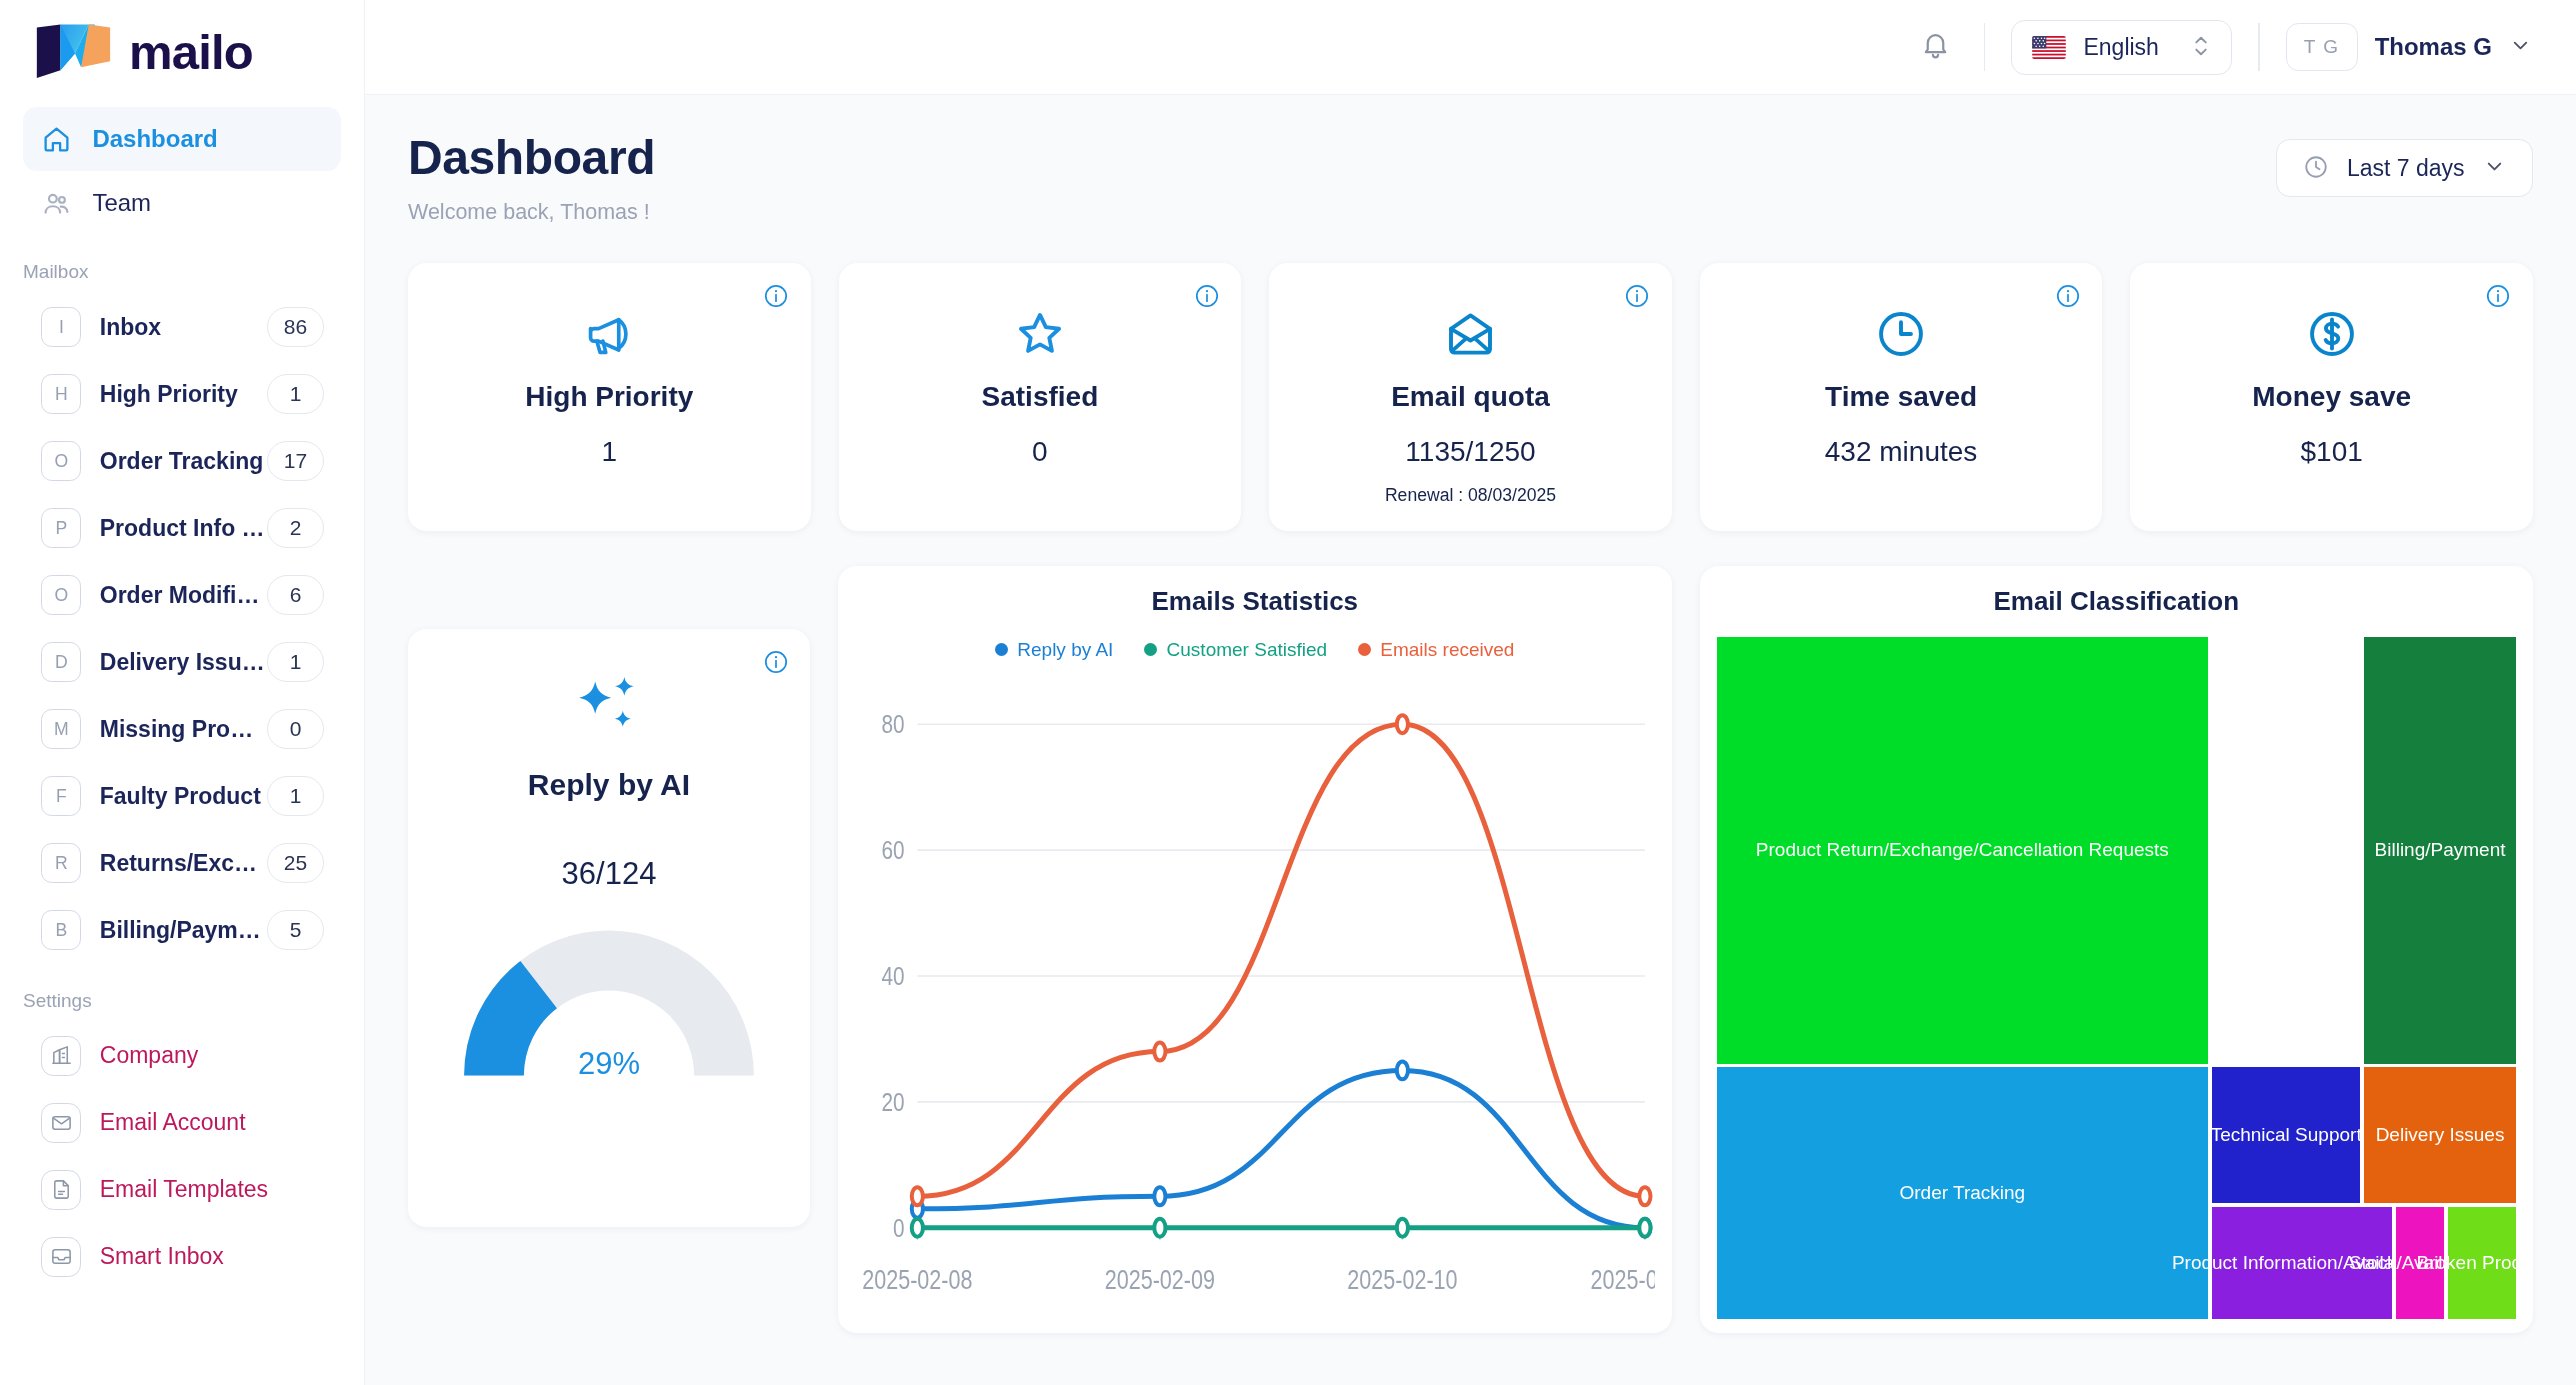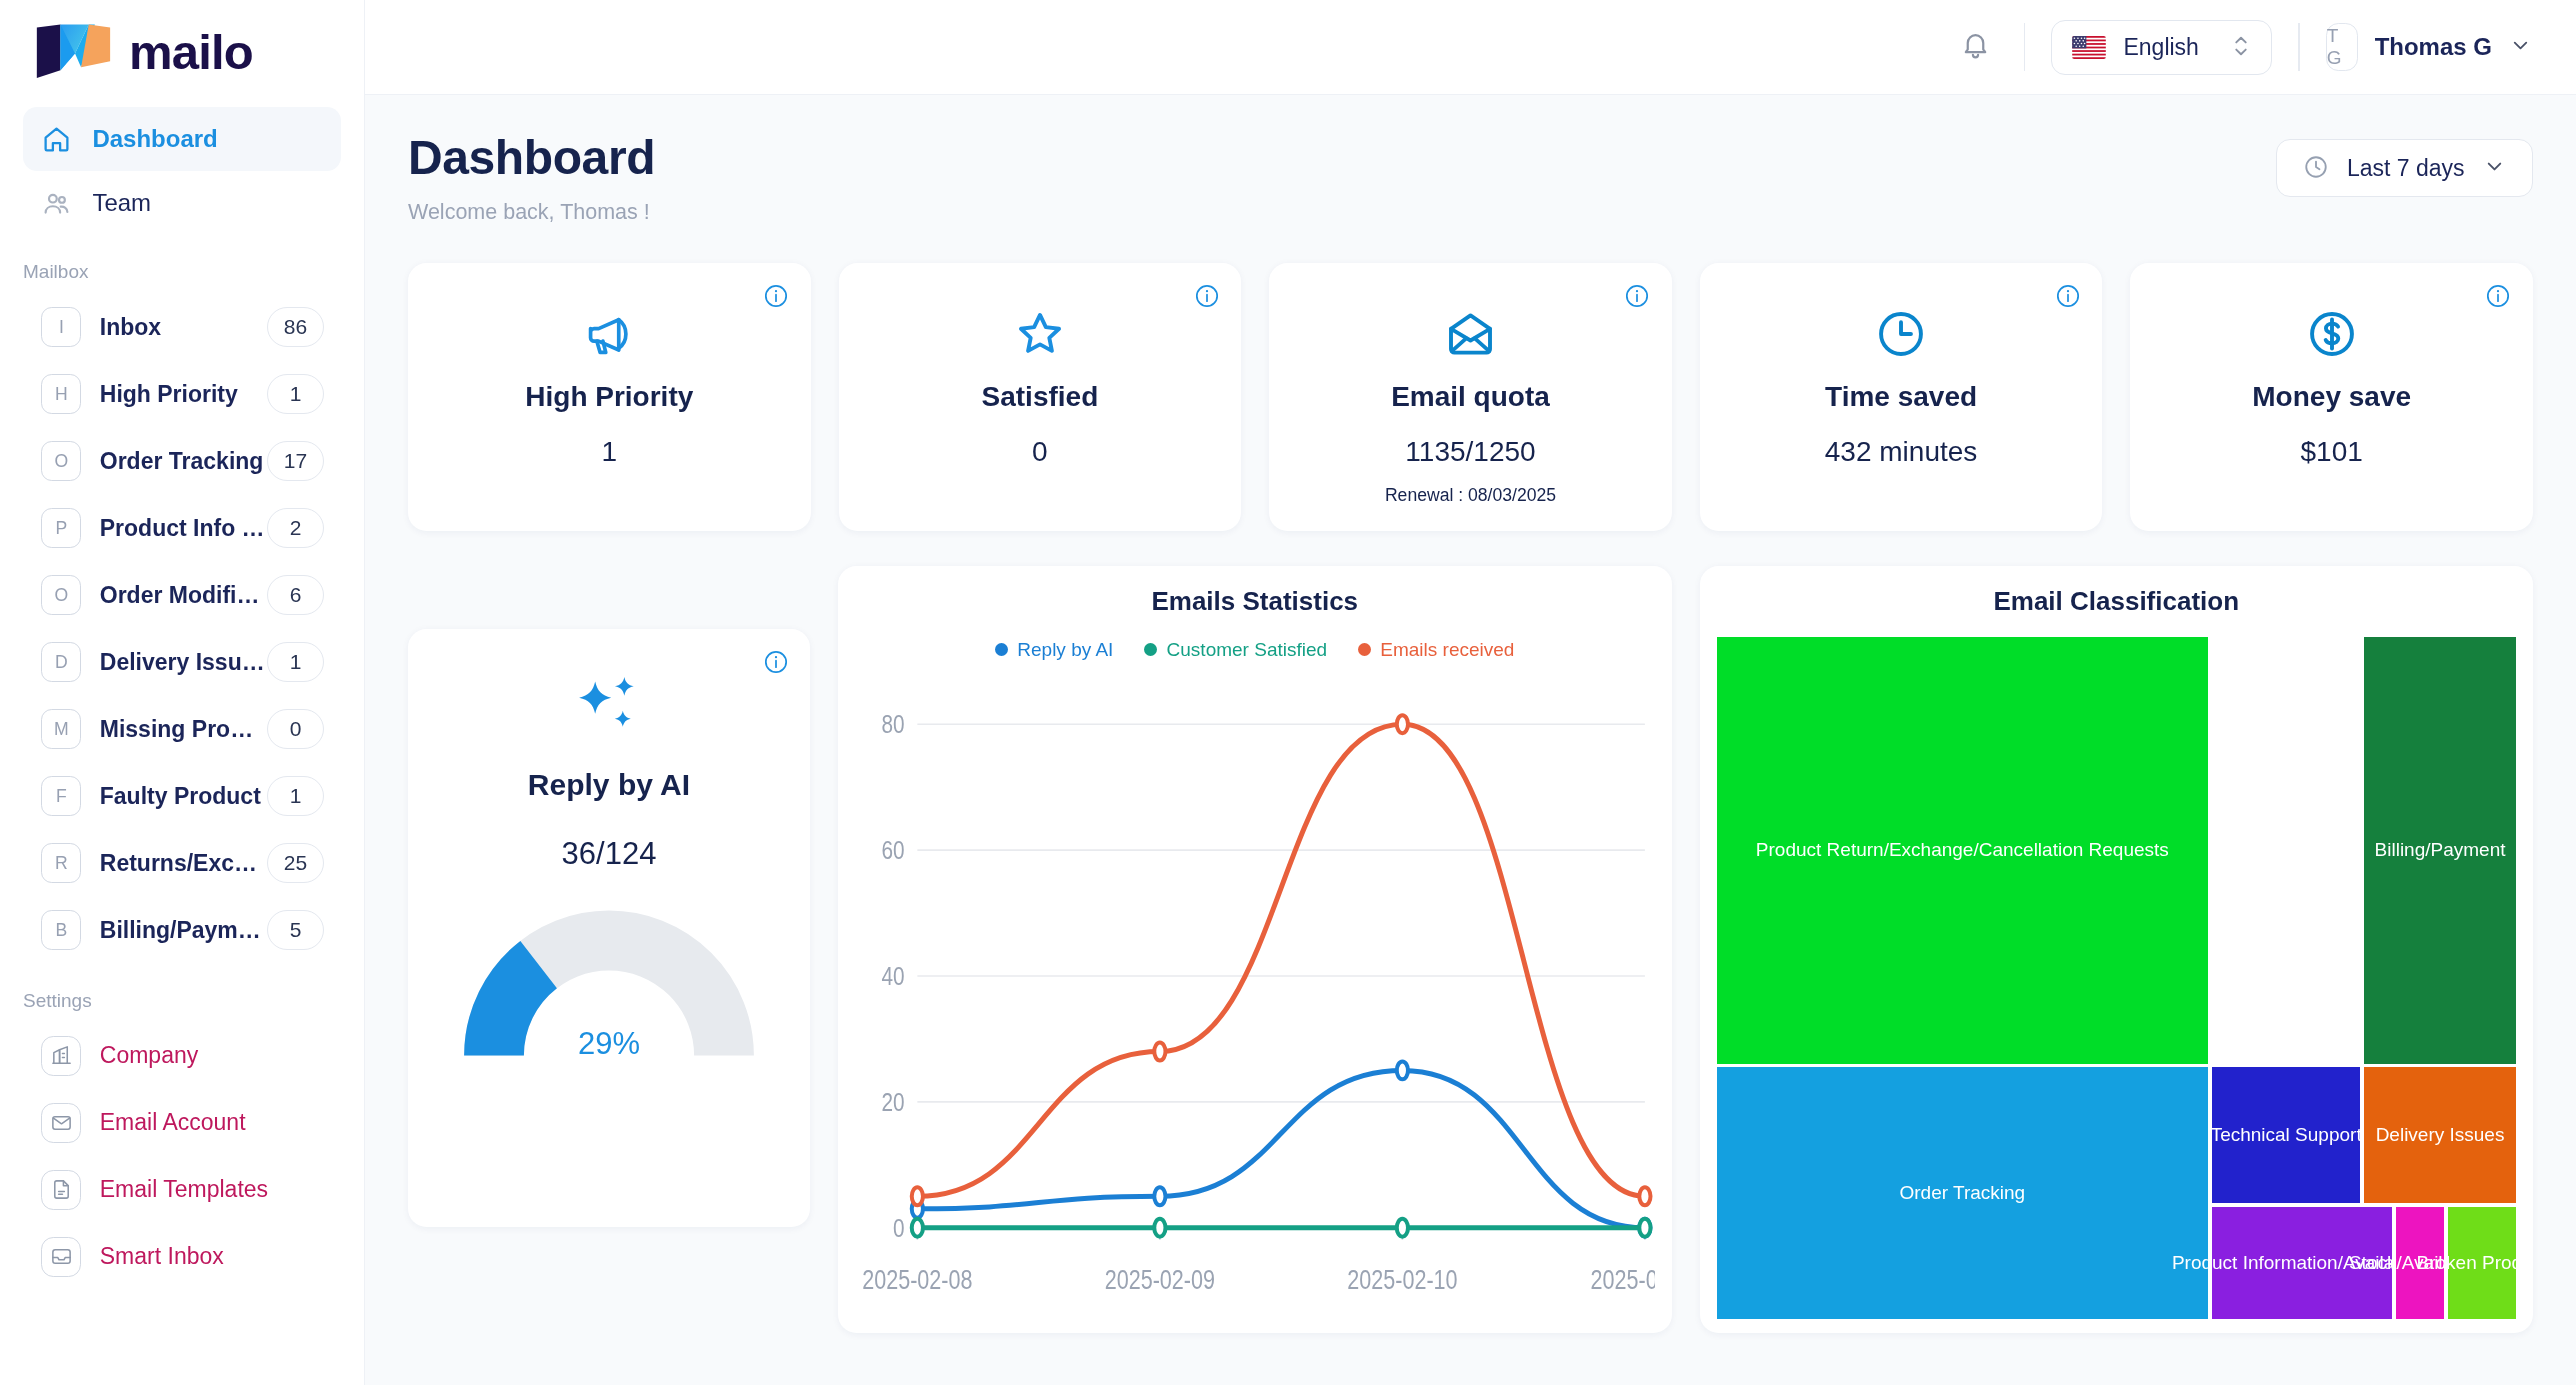--- a/index.html
+++ b/index.html
@@ -90,21 +90,21 @@
   .lang-select {
     display: flex; align-items: center; gap: 17px;
     height: 55px; padding: 0 20px;
     border: 1.2px solid #e2e7ef; border-radius: 14px; background: #fff;
     cursor: pointer; min-width: 221px;
   }
   .flag { width: 34px; height: 23px; flex: 0 0 34px; border-radius: 2.3px; overflow: hidden; display:block; }
   .lang-text { font-size: 23px; color: #1b2559; font-weight: 400; flex: 1 1 auto; }
   .user-chip { display: flex; align-items: center; gap: 17px; cursor: pointer; }
   .avatar {
-    width: 32px; height: 48px; border: 1.2px solid #e2e7ef; border-radius: 12.3px;
+    width: 72px; height: 48px; border: 1.2px solid #e2e7ef; border-radius: 12.3px;
     display: flex; align-items: center; justify-content: center;
     font-size: 19px; color: #97a0b2; letter-spacing: 1.5px;
   }
   .user-name { font-size: 24px; font-weight: 600; color: #1b2559; }
 
   .content { flex: 1 1 auto; padding: 35px 43px 0 43px; overflow: hidden; }
   .page-head { display: flex; align-items: flex-start; justify-content: space-between; }
   .page-title { font-size: 48px; font-weight: 700; color: #16234d; letter-spacing: -0.4px; }
   .page-sub { font-size: 21.5px; color: #9aa3b5; margin-top: 15.3px; }
   .range-picker {
@@ -133,21 +133,21 @@
 
   
   .row2 { display: flex; gap: 28px; margin-top: 35px; height: 767px; }
   .col-ai { width: 402px; flex: 0 0 402px; padding-top: 63px; }
   .ai-card {
     height: 598px; background: #fff; border-radius: 18.4px;
     box-shadow: 0 1.5px 7.7px rgba(27,37,89,0.05);
     position: relative; display: flex; flex-direction: column; align-items: center; padding-top: 48px;
   }
   .ai-title { font-size: 30px; font-weight: 700; color: #16234d; margin-top: 21.5px; }
-  .ai-value { font-size: 31px; color: #16234d; margin-top: 34px; }
+  .ai-value { font-size: 31px; color: #16234d; margin-top: 54px; }
   .gauge-wrap { position: relative; margin-top: 34px; width: 292px; height: 161px; }
   .gauge-pct {
     position: absolute; left: 0; right: 0; bottom: 4.6px; text-align: center;
     font-size: 31px; color: #1b8fe0; font-weight: 500;
   }
 
   .panel {
     flex: 1 1 0; background: #fff; border-radius: 18.4px;
     box-shadow: 0 1.5px 7.7px rgba(27,37,89,0.05);
     padding: 20px 17px 14px 17px; display: flex; flex-direction: column;

